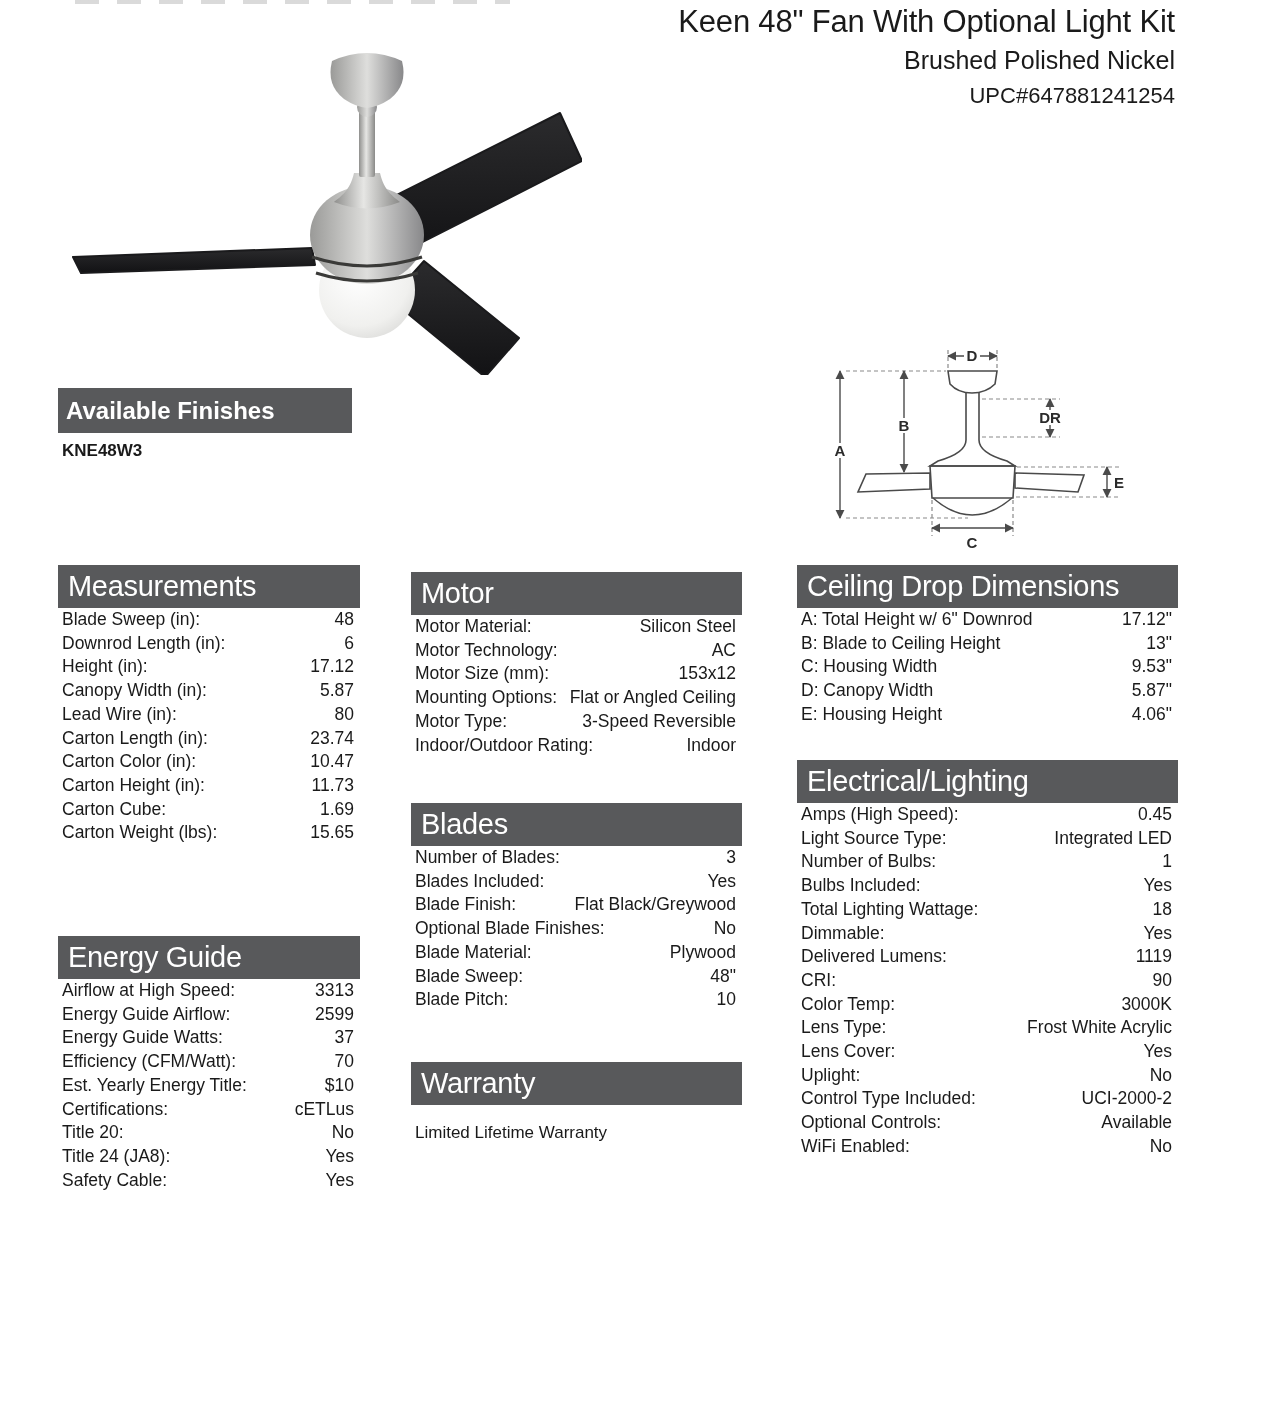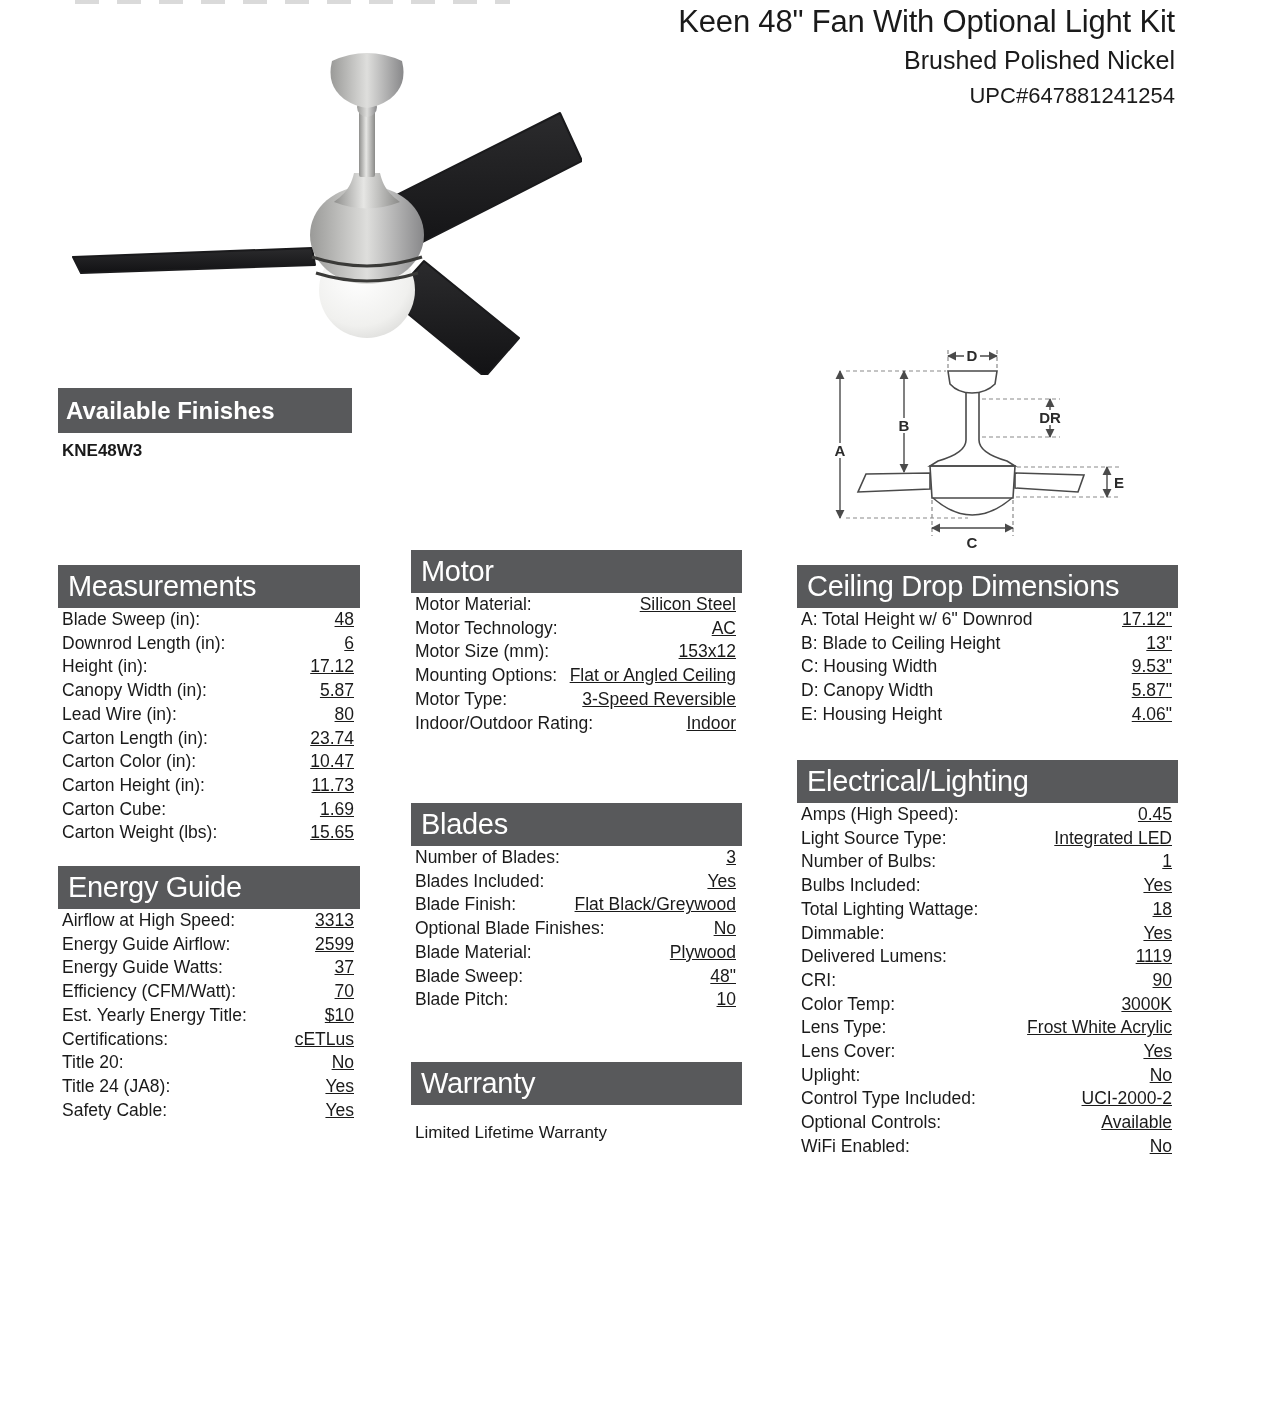--- a/index.html
+++ b/index.html
@@ -29,26 +29,26 @@
 
   .section { position:absolute; }
   .sec-header {
     background:#58595b; color:#fff; font-weight:normal; font-size:29px;
     height:43px; line-height:42px; padding-left:10px; letter-spacing:-0.3px;
     white-space:nowrap; overflow:hidden;
   }
   .rows { }
   .spec-row { display:flex; justify-content:space-between; line-height:23.7px; font-size:17.5px; padding:0 6px 0 4px; }
   .spec-label { white-space:nowrap; }
-  .spec-value { text-align:right; white-space:nowrap; margin-left:8px;text-decoration:underline; }
+  .spec-value { text-align:right; white-space:nowrap; margin-left:8px; }
   .warranty-note { margin-top:16px; padding-left:4px; font-size:17px; line-height:23.7px; }
 
   .sec-measurements { left:58px;  top:565px; width:302px; }
-  .sec-energy      { left:58px;  top:866px; width:302px; }
-  .sec-motor       { left:411px; top:550px; width:331px; }
+  .sec-energy      { left:58px;  top:936px; width:302px; }
+  .sec-motor       { left:411px; top:572px; width:331px; }
   .sec-blades      { left:411px; top:803px; width:331px; }
   .sec-warranty    { left:411px; top:1062px; width:331px; }
   .sec-ceiling     { left:797px; top:565px; width:381px; }
   .sec-electrical  { left:797px; top:760px; width:381px; }
 
   svg text { font-family:"Liberation Sans", sans-serif; }
 </style>
 </head>
 <body>
 

